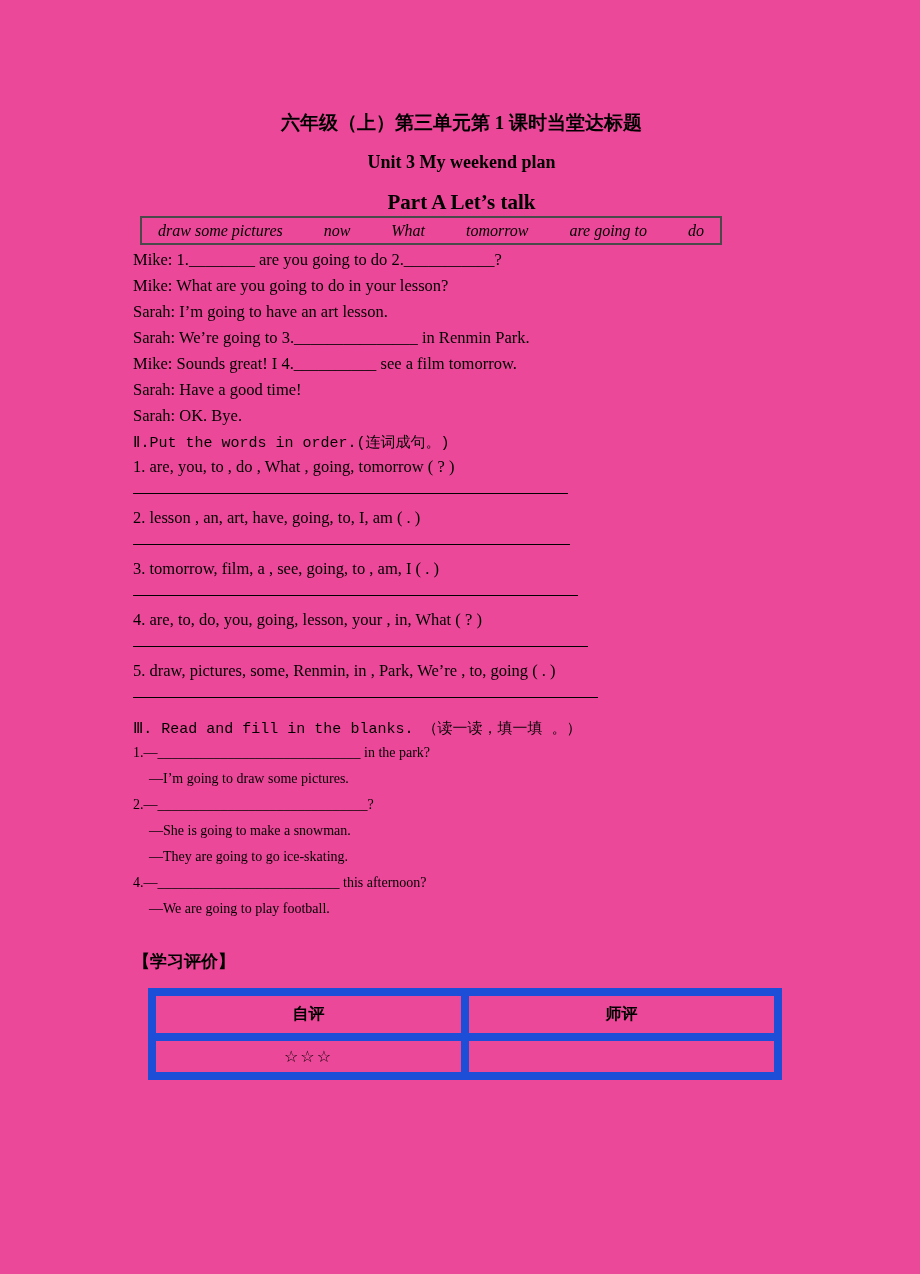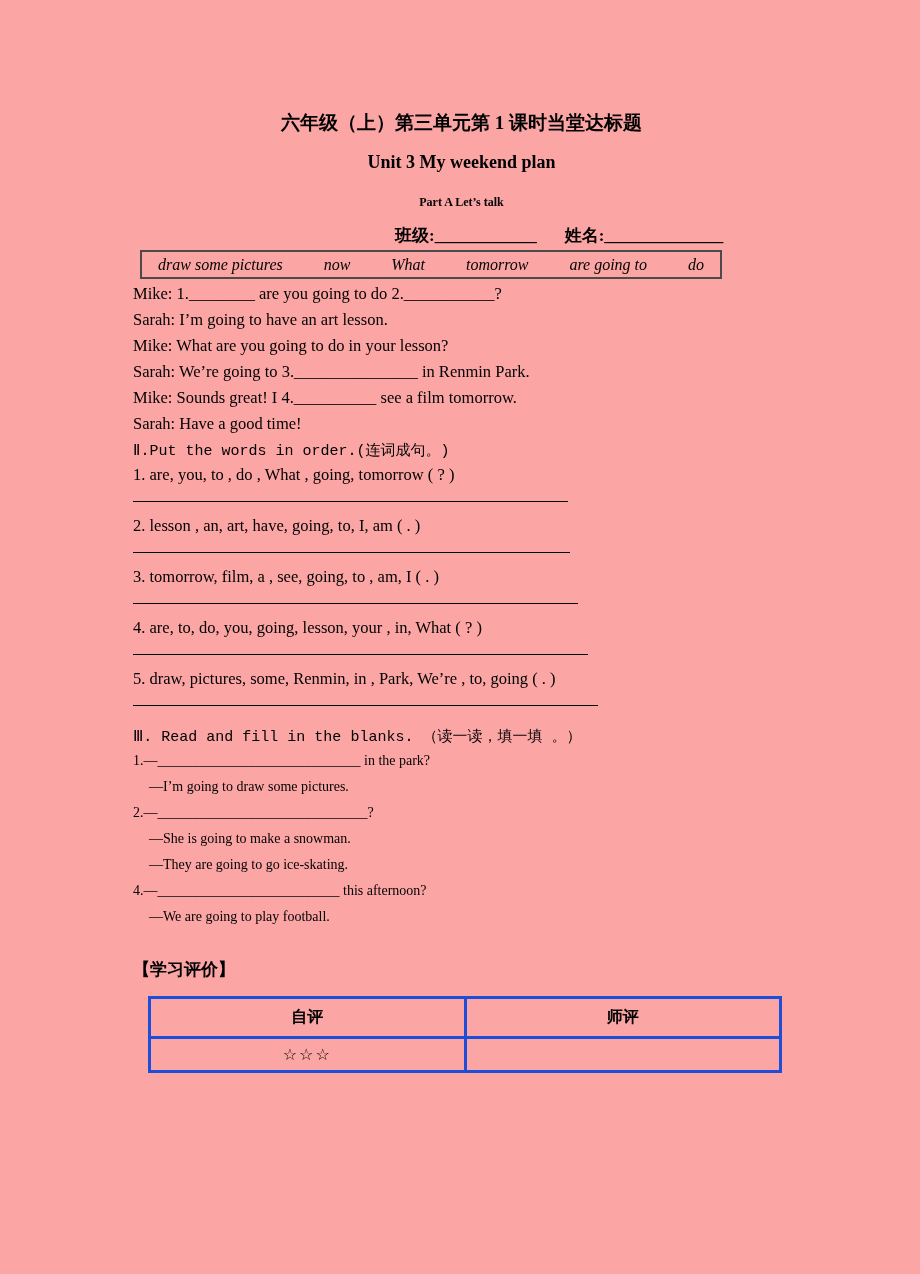--- a/index.html
+++ b/index.html
@@ -1,29 +1,29 @@
 <!DOCTYPE html>
 <html><head>
 <meta charset="utf-8">
 <style>
   html, body { margin: 0; padding: 0; background: #fff; }
   .page {
     width: 920px;
     height: 1274px;
-    background: #fca5a5;
+    background: #ec4899;
     color: #000000;
     font-family: "Liberation Serif", serif;
     box-sizing: border-box;
     padding: 112px 130px 0 133px;
     overflow: hidden;
   }
   .center { text-align: center; }
   .doc-title   { font-size: 19px; font-weight: bold; line-height: 22px; }
   .unit-title  { font-size: 18px; font-weight: bold; line-height: 22px; margin-top: 17px; }
-  .part-title  { font-size: 12px; font-weight: bold; line-height: 22px; margin-top: 18px; }
+  .part-title  { font-size: 21px; font-weight: bold; line-height: 22px; margin-top: 18px; }
   .id-line {
     margin-top: 12px;
     padding-left: 262px;
     font-size: 17px;
     font-weight: bold;
     line-height: 22px;
     display: flex;
     gap: 28px;
     white-space: nowrap;
   }
@@ -61,59 +61,56 @@
   .s3-line { font-size: 14px; line-height: 26px; white-space: nowrap; }
   .s3-answer { padding-left: 16px; }
   .eval-heading { font-size: 17px; font-weight: bold; line-height: 22px; margin-top: 29px; }
   .eval-table {
     margin: 15px 0 0 15px;
     border-collapse: collapse;
     width: 634px;
     table-layout: fixed;
   }
   .eval-table td {
-    border: 3px solid #1d4ed8;
+    border: 8px solid #1d4ed8;
     text-align: center;
     font-size: 16px;
     padding: 0;
   }
   .eval-table .hdr-row td { height: 37px; font-weight: bold; }
   .eval-table .val-row td { height: 31px; letter-spacing: 2px; }
 </style>
 </head>
 <body>
 
 <div class="page">
 
   <div class="doc-title center">六年级（上）第三单元第 1 课时当堂达标题</div>
   <div class="unit-title center">Unit 3 My weekend plan</div>
   <div class="part-title center">Part A Let’s talk</div>
 
-  <div class="id-line">
-    <span>班级:____________</span>
-    <span>姓名:______________</span>
-  </div>
 
 
   <div class="word-bank">
     <span>draw some pictures</span>
     <span>now</span>
     <span>What</span>
     <span>tomorrow</span>
     <span>are going to</span>
     <span>do</span>
   </div>
 
   <div class="dialog">
     <div class="dialog-line">Mike: 1.________ are you going to do 2.___________?</div>
+    <div class="dialog-line">Mike: What are you going to do in your lesson?</div>
     <div class="dialog-line">Sarah: I’m going to have an art lesson.</div>
-    <div class="dialog-line">Mike: What are you going to do in your lesson?</div>
     <div class="dialog-line">Sarah: We’re going to 3._______________ in Renmin Park.</div>
     <div class="dialog-line">Mike: Sounds great! I 4.__________ see a film tomorrow.</div>
     <div class="dialog-line">Sarah: Have a good time!</div>
+    <div class="dialog-line">Sarah: OK. Bye.</div>
   </div>
 
   <div class="sec-heading sec2-heading">Ⅱ.Put the words in order.(连词成句。)</div>
 
   <div>
     <div class="s2-item">1. are, you, to , do , What , going, tomorrow ( ? )</div>
     <div class="answer-line" style="width:435px"></div>
     <div class="s2-item">2. lesson , an, art, have, going, to, I, am ( . )</div>
     <div class="answer-line" style="width:437px"></div>
     <div class="s2-item">3. tomorrow, film, a , see, going, to , am, I ( . )</div>

